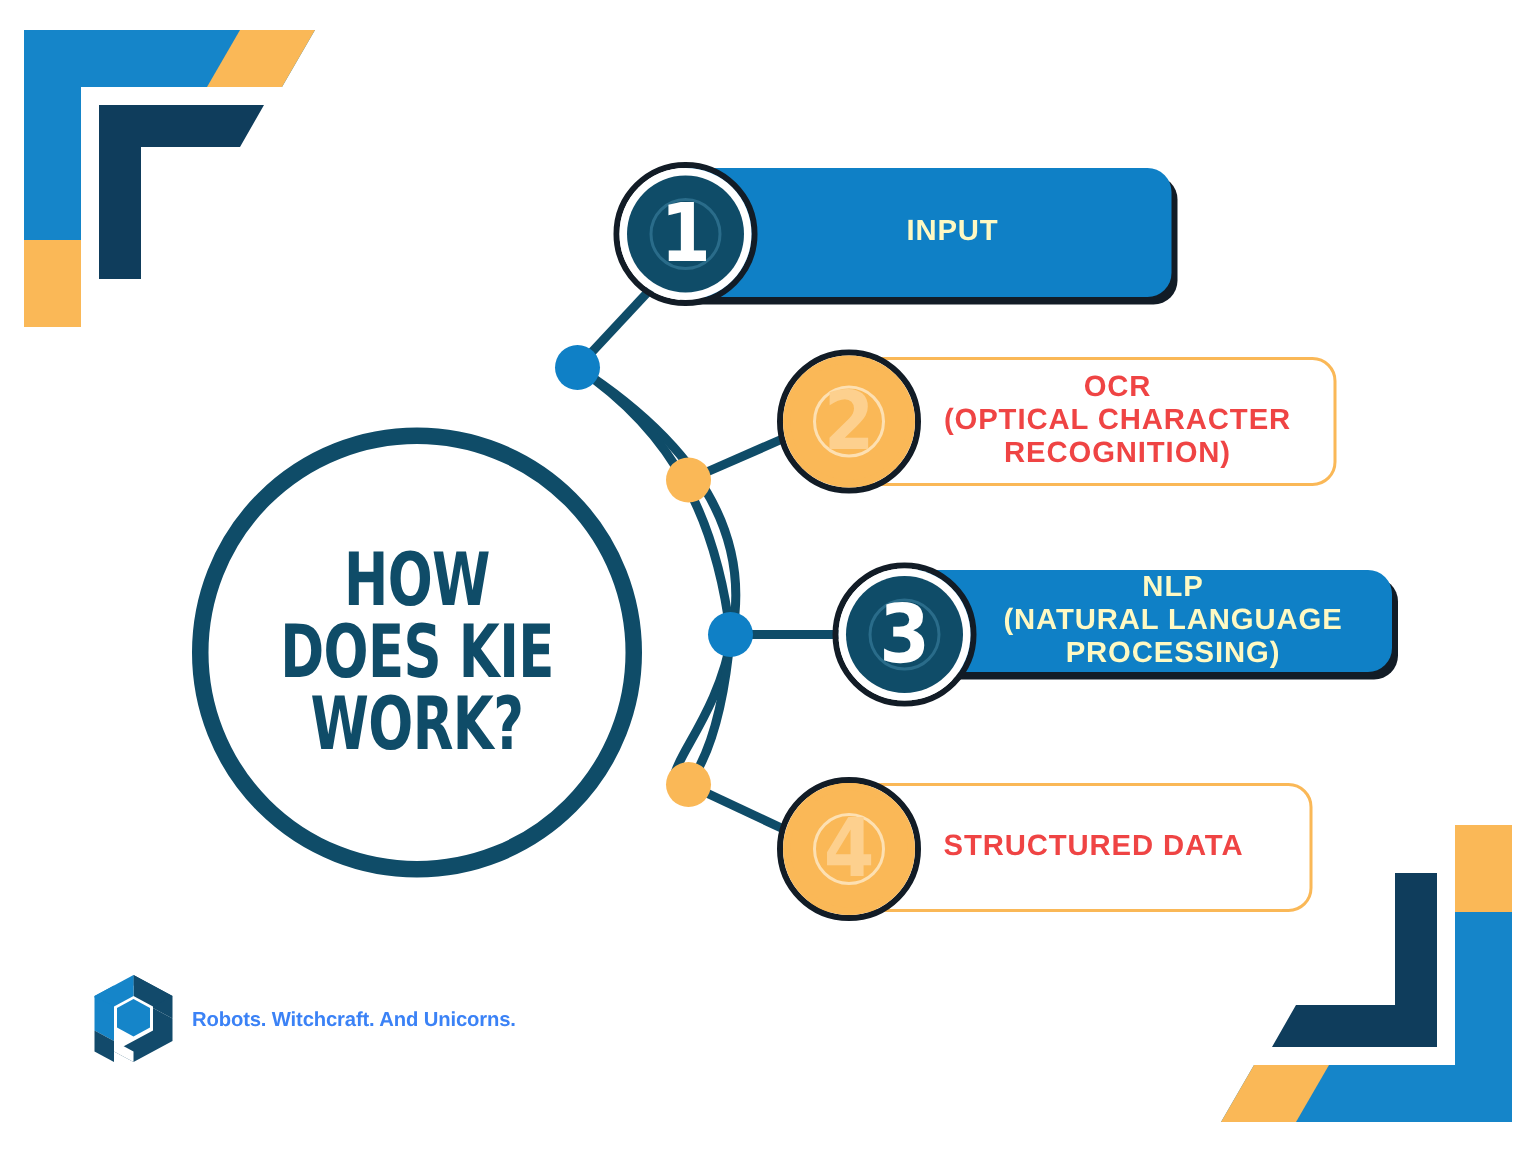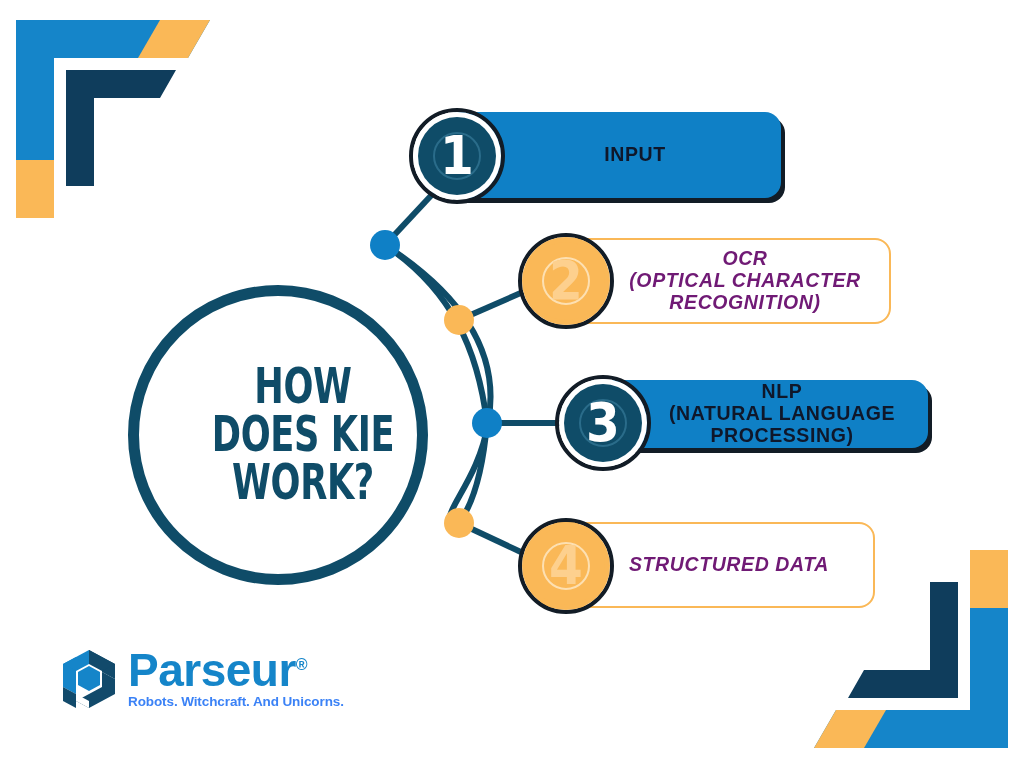--- a/index.html
+++ b/index.html
@@ -33,21 +33,21 @@
     left: 128px;
     top: 285px;
     width: 300px;
     height: 300px;
     border: 11px solid #0f4c68;
     border-radius: 50%;
     background: #ffffff;
     box-sizing: border-box;
     display: flex;
     align-items: center;
-    justify-content: flex-end;
+    justify-content: center;
     z-index: 6;
   }
   .center-title {
     color: #0f4c68;
     font-family: "Liberation Sans Narrow", "DejaVu Sans Condensed", "Liberation Sans", sans-serif;
     font-weight: bold;
     font-size: 49px;
     line-height: 0.98;
     letter-spacing: -0.5px;
     text-align: center;
@@ -84,22 +84,22 @@
     border: 2.5px solid #fab857;
   }
   .step-label {
     font-weight: bold;
     font-size: 19.5px;
     line-height: 1.12;
     letter-spacing: 0.6px;
     white-space: pre-line;
     text-transform: uppercase;
   }
-  .step-bar.filled .step-label { color: #0f172a; }
-  .step-bar.outline .step-label { color: #701a75; font-style: italic; }
+  .step-bar.filled .step-label { color: #fef9c3; }
+  .step-bar.outline .step-label { color: #ef4444; }
 
   
   .badge {
     position: absolute;
     width: 96px;
     height: 96px;
     border-radius: 50%;
     box-sizing: border-box;
     display: flex;
     align-items: center;
@@ -305,20 +305,17 @@
 
       <polygon points="3,39 16,46 16,60 3,53" fill="#124a6b"></polygon>
 
       <polygon points="55,31 55,46 29,60 16,53 42,39 42,24" fill="#124a6b"></polygon>
 
       <polygon points="29,18 40,24 40,37 29,43 18,37 18,24" fill="#1585c9"></polygon>
 
       <polygon points="16,46 29,53 29,60 16,53" fill="#ffffff"></polygon>
     </svg>
     <div class="logo-text">
-      <div class="logo-word">
-        <span>Parseur</span><span class="logo-reg">®</span>
-      </div>
       <div class="logo-tag">Robots. Witchcraft. And Unicorns.</div>
     </div>
   </div>
 
 </div>
 
 </body></html>

